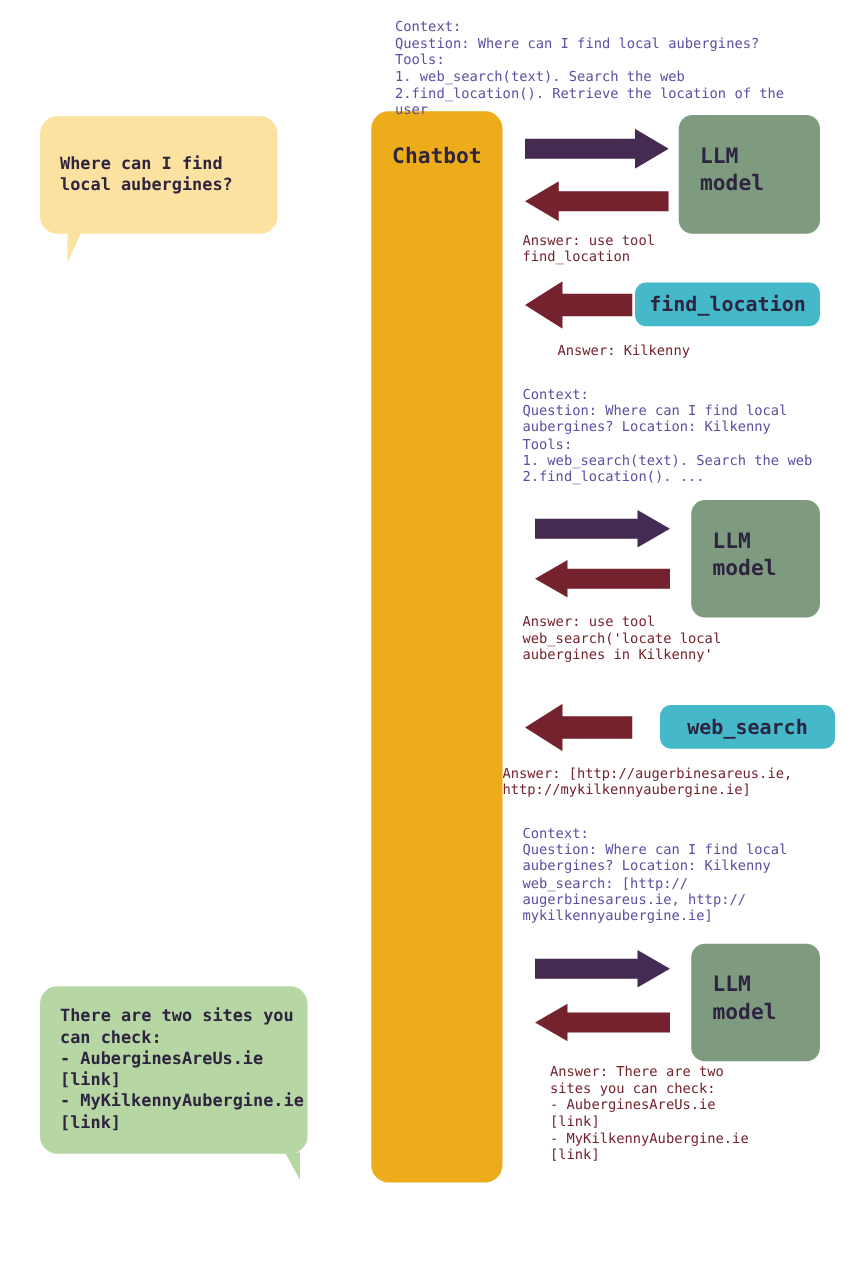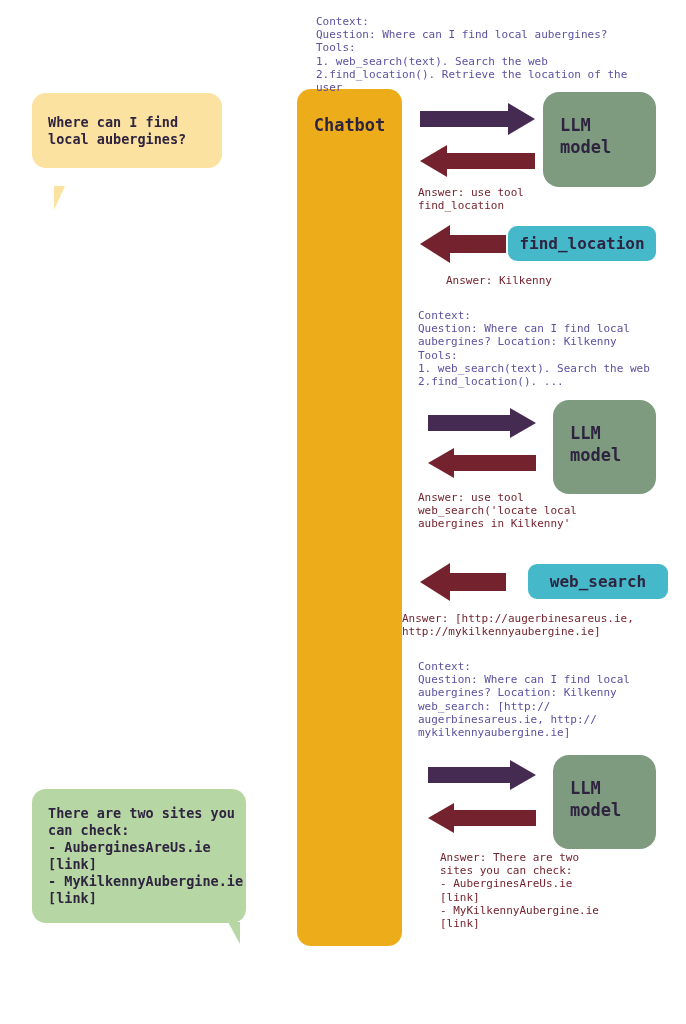--- a/index.html
+++ b/index.html
@@ -26,21 +26,21 @@
     font-size: 13.5px;
     line-height: 17px;
     white-space: pre;
     display: flex;
     align-items: center;
   }
   .bubble-user {
     left: 32px;
     top: 93px;
     width: 190px;
-    height: 75px;
+    height: 94px;
     background: #FCE2A0;
     padding: 0 4px 0 16px;
   }
   .bubble-user .tail {
     position: absolute;
     left: 22px;
     top: 93px;
     width: 0;
     height: 0;
     border-left: 11px solid #FCE2A0;
@@ -100,21 +100,21 @@
   
   .node {
     position: absolute;
     box-sizing: border-box;
     font-family: "DejaVu Sans Mono", monospace;
     font-weight: bold;
     color: #2f2440;
   }
   .llm-box {
     background: #7E9B80;
-    border-radius: 16px;
+    border-radius: 11px;
     font-size: 17px;
     line-height: 22px;
     white-space: pre;
     padding: 22px 0 0 17px;
   }
   .tool-box {
     background: #45B8C9;
     border-radius: 9px;
     font-size: 16px;
     display: flex;

